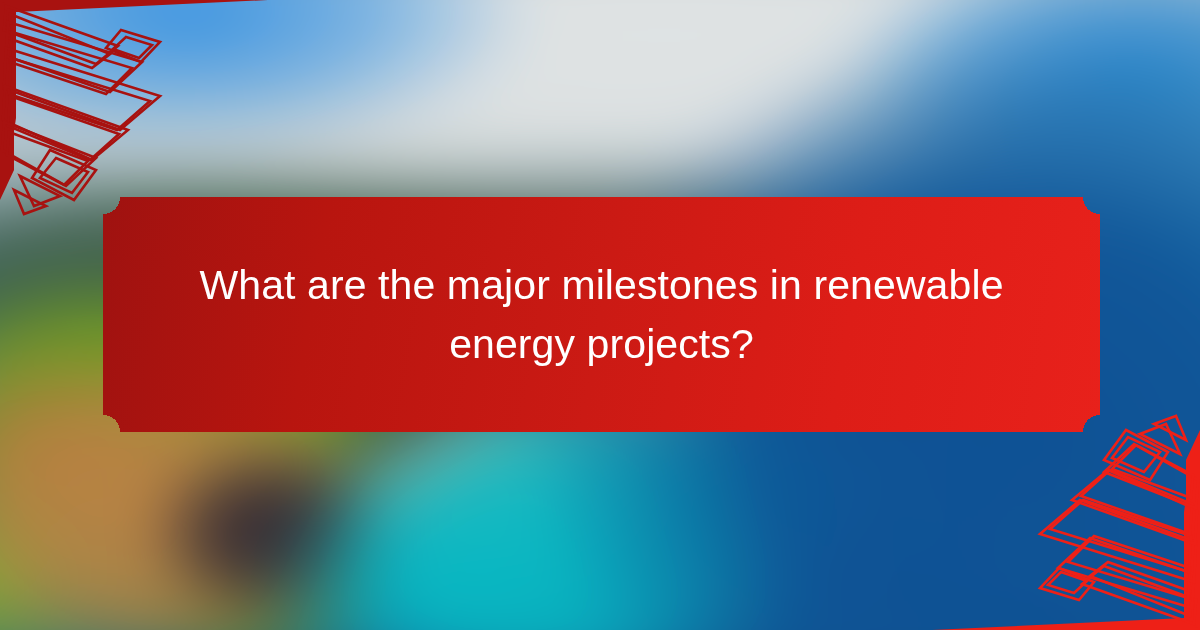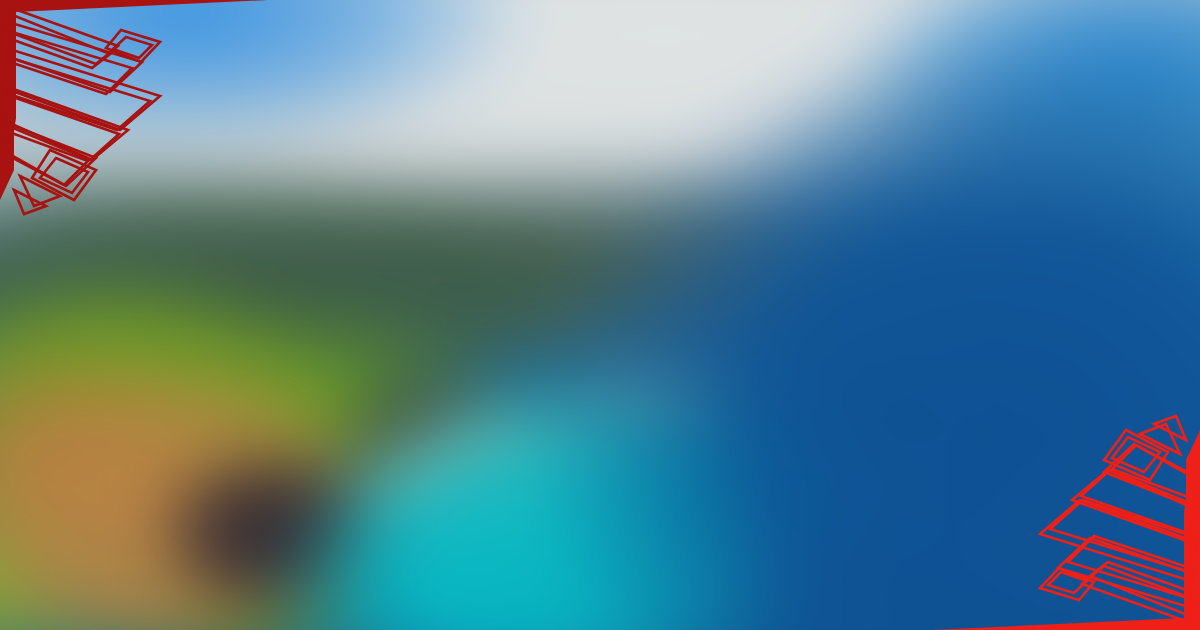--- a/index.html
+++ b/index.html
@@ -186,14 +186,19 @@
         <path d="M121,30 L160,42 L141,62 L106,48 Z"></path>
         <path d="M126,37 L152,45 L139,58 L113,49 Z"></path>
         <path d="M50,150 L96,170 L74,200 L32,178 Z"></path>
         <path d="M56,158 L88,172 L72,193 L40,178 Z"></path>
         <path d="M20,176 L60,196 L34,206 Z"></path>
         <path d="M14,190 L46,206 L24,214 Z"></path>
       </g>
     </g>
   </svg>
 
+  <div class="banner-wrap">
+    <div class="banner-shadow"></div>
+    <div class="banner-shape"></div>
+    <div class="banner-title">What are the major milestones in renewable energy projects?</div>
+  </div>
 
 </div>
 
 </body></html>

